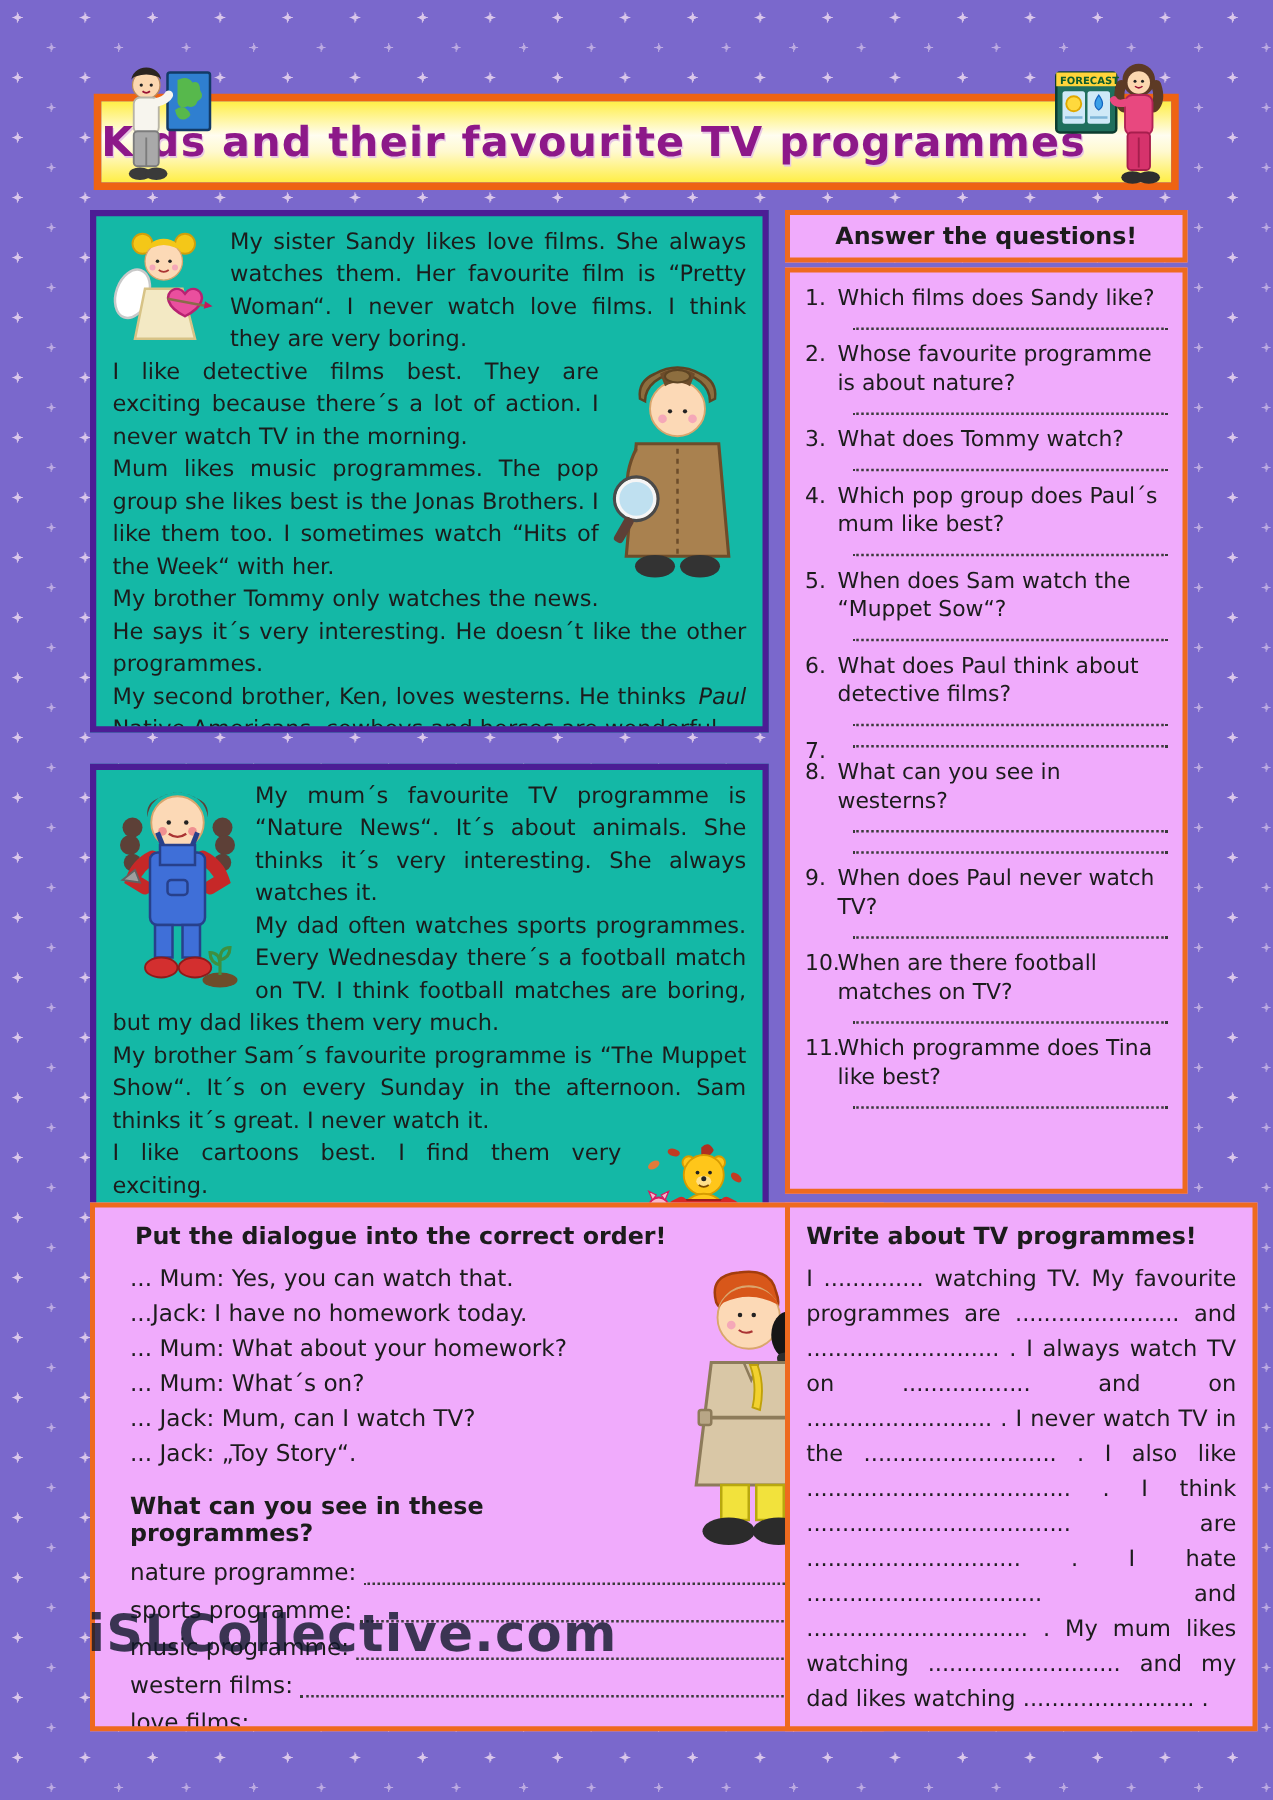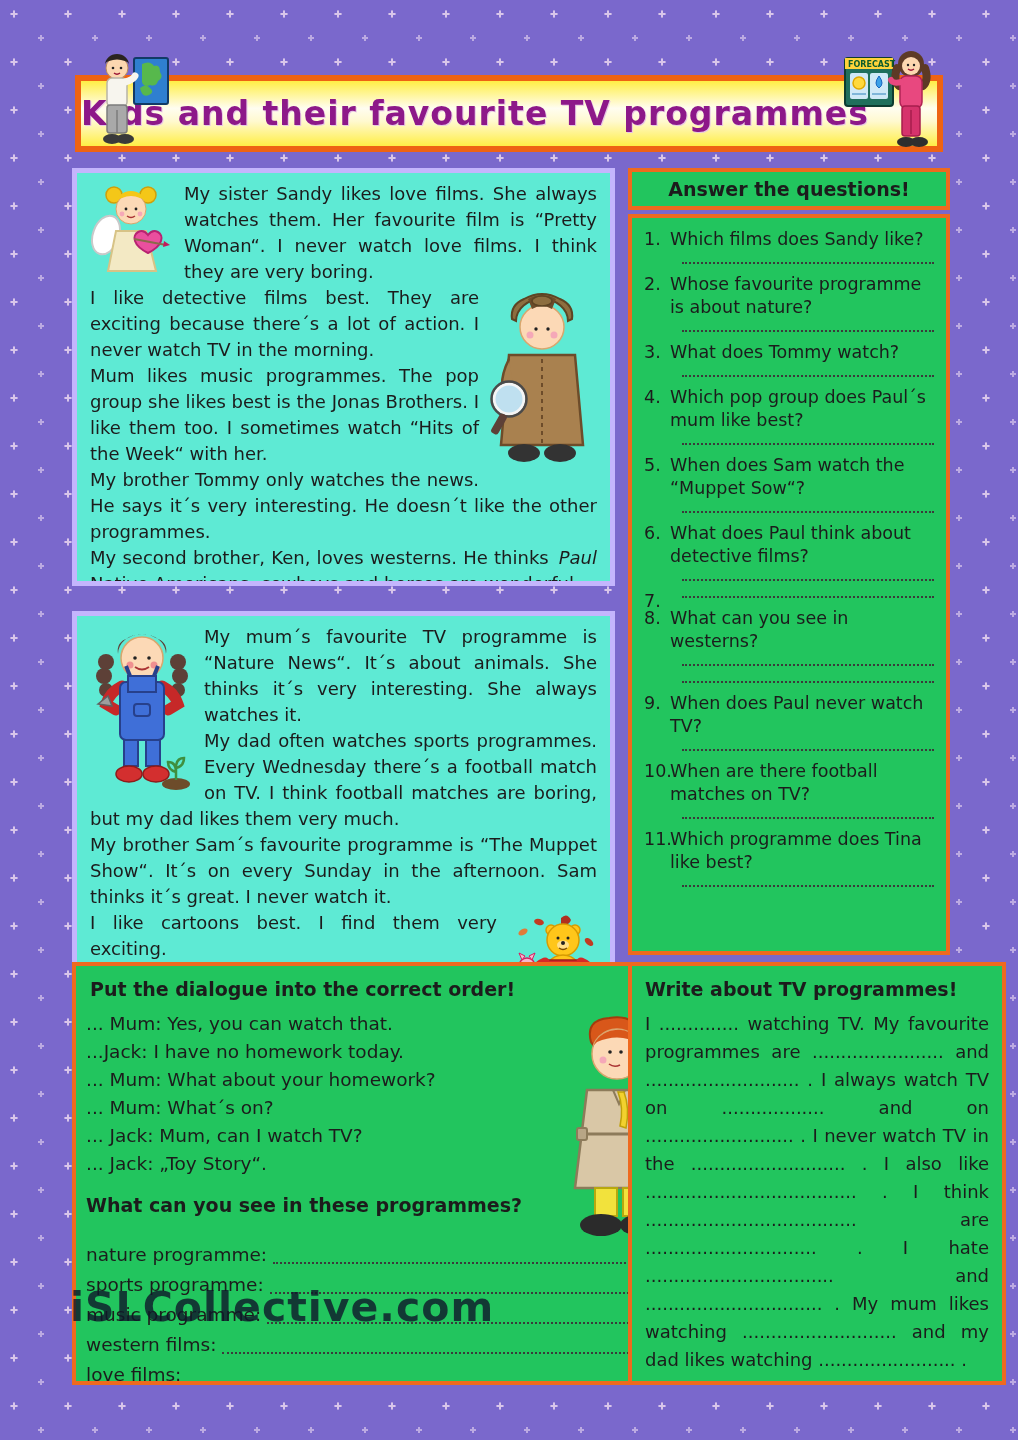--- a/index.html
+++ b/index.html
@@ -27,22 +27,22 @@
   }
   .title-text{
     font-size:33px; font-weight:bold; color:#8d1889;
     letter-spacing:1px; white-space:nowrap;
     text-shadow:1px 1px 0 #e7c7e4;
   }
   .clip-title-left{ left:96px; top:50px; z-index:5; }
   .clip-title-right{ left:843px; top:42px; z-index:5; }
 
   
-  .ybox{ border:5px solid #c4b5fd; background:#5eead4; overflow:hidden; }
-  .obox{ border:4px solid #ee6a1f; background:#22c55e; overflow:hidden; }
+  .ybox{ border:5px solid #4c1d95; background:#14b8a6; overflow:hidden; }
+  .obox{ border:4px solid #ee6a1f; background:#f0abfc; overflow:hidden; }
 
   .reading{ font-size:18px; line-height:26px; padding:8px 13px; text-align:justify; }
   .reading p{ margin:0; }
   .sig{ float:right; font-weight:normal; font-style:italic; margin-left:10px; }
 
   .paul-box{ left:72px; top:168px; width:543px; height:418px; }
   .tina-box{ left:72px; top:611px; width:543px; height:366px; }
 
   .float-l{ float:left; margin:2px 10px 2px 0; }
   .float-r{ float:right; margin:2px 0 2px 8px; }
@@ -50,21 +50,21 @@
   
   .q-header{ left:628px; top:168px; width:322px; height:42px;
     display:flex; align-items:center; justify-content:center; }
   .q-header span{ font-weight:bold; font-size:19px; }
   .q-box{ left:628px; top:214px; width:322px; height:741px; padding:10px 10px 4px 12px; }
   .q-item{ position:relative; padding-left:26px; font-size:17.5px; line-height:23px; }
   .q-num{ position:absolute; left:0; top:0; }
   .dots{ height:8px; border-bottom:2.5px dotted #3a3a3a; margin:5px 2px 9px 12px; }
 
   
-  .dlg-box{ left:72px; top:962px; width:635px; height:423px; padding:10px 10px; }
+  .dlg-box{ left:72px; top:962px; width:635px; height:423px; padding:10px 28px; }
   .panel-h{ font-weight:bold; font-size:19px; margin:2px 0 10px 4px; }
   .dlg-line{ font-size:18.5px; line-height:28px; }
   .sub-h{ font-weight:bold; font-size:19px; margin:16px 0 6px 0; clear:none; }
   .fill-line{ display:flex; font-size:18.5px; line-height:30px; clear:both; }
   .fill-line .lbl{ white-space:nowrap; margin-right:6px; }
   .dotfill{ flex:1; border-bottom:2.5px dotted #3a3a3a; height:24px; }
 
   
   .write-box{ left:628px; top:962px; width:378px; height:423px; padding:10px 13px; }
   .write-body{ font-size:18px; line-height:28px; text-align:justify; word-break:break-word; }

